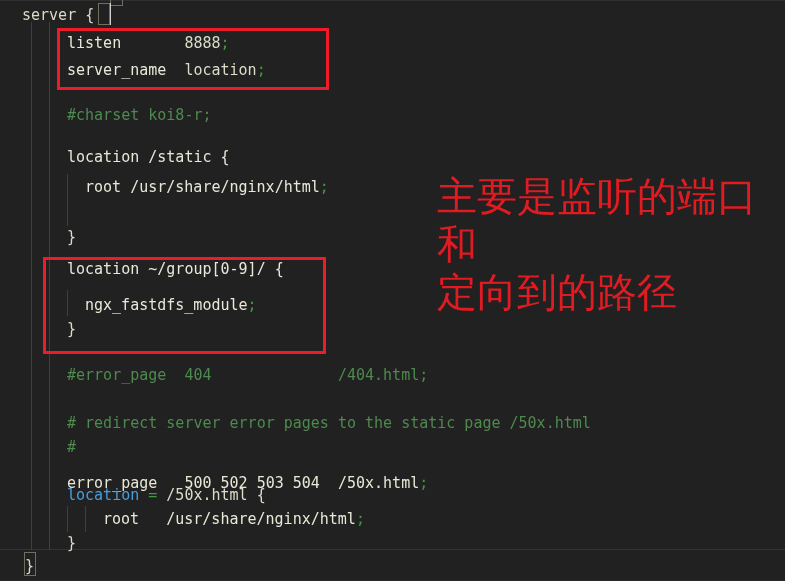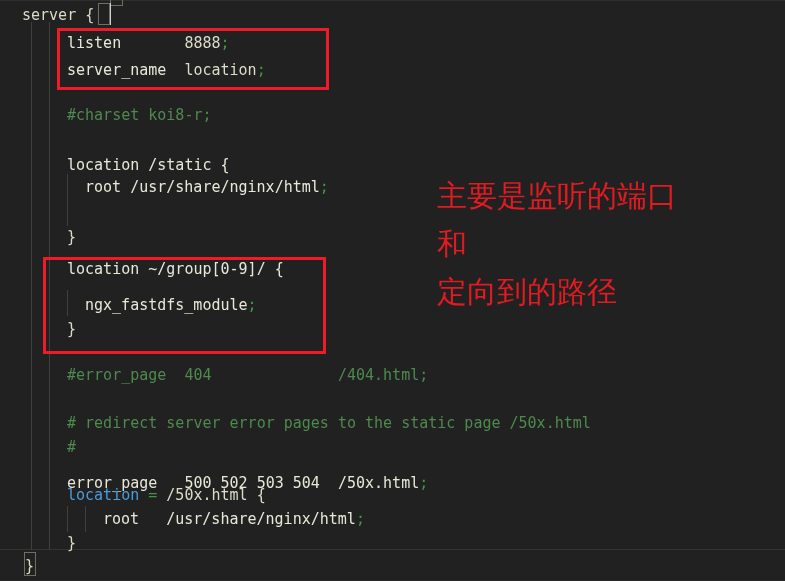--- a/index.html
+++ b/index.html
@@ -83,21 +83,21 @@
     border: 3px solid #ee1c28;
     background: transparent;
     pointer-events: none;
   }
 
   
   .anntext {
     position: absolute;
     color: #e01b22;
     font-family: "DejaVu Sans", "Liberation Sans", sans-serif;
-    font-size: 30px;
+    font-size: 40px;
     line-height: 48px;
     white-space: pre;
     font-weight: 400;
   }
 
   
   .topfrag {
     position: absolute;
     border: 1px solid #6e6e5e;
   }
@@ -124,21 +124,21 @@
 
     <div class="line" style="top:2px; left:22px;"><span class="t-plain">server </span><span class="t-plain">{</span></div>
 
     <div class="line" style="top:30px; left:67px;"><span class="t-key">listen</span><span class="t-plain">       </span><span class="t-num">8888</span><span class="t-punc">;</span></div>
 
     <div class="line" style="top:57px; left:67px;"><span class="t-key">server_name</span><span class="t-plain">  </span><span class="t-str">location</span><span class="t-punc">;</span></div>
 
     <div class="line" style="top:102px; left:67px;"><span class="t-comment">#charset koi8-r;</span></div>
 
 
-    <div class="line" style="top:152px; left:67px;"><span class="t-key">location /static {</span></div>
+    <div class="line" style="top:144px; left:67px;"><span class="t-key">location /static {</span></div>
 
     <div class="line" style="top:174px; left:85px;"><span class="t-key">root /usr/share/nginx/html</span><span class="t-punc">;</span></div>
 
     <div class="line" style="top:224px; left:67px;"><span class="t-plain">}</span></div>
 
     <div class="line" style="top:256px; left:67px;"><span class="t-key">location ~/group[0-9]/ {</span></div>
 
     <div class="line" style="top:292px; left:85px;"><span class="t-key">ngx_fastdfs_module</span><span class="t-punc">;</span></div>
 
     <div class="line" style="top:316px; left:67px;"><span class="t-plain">}</span></div>

